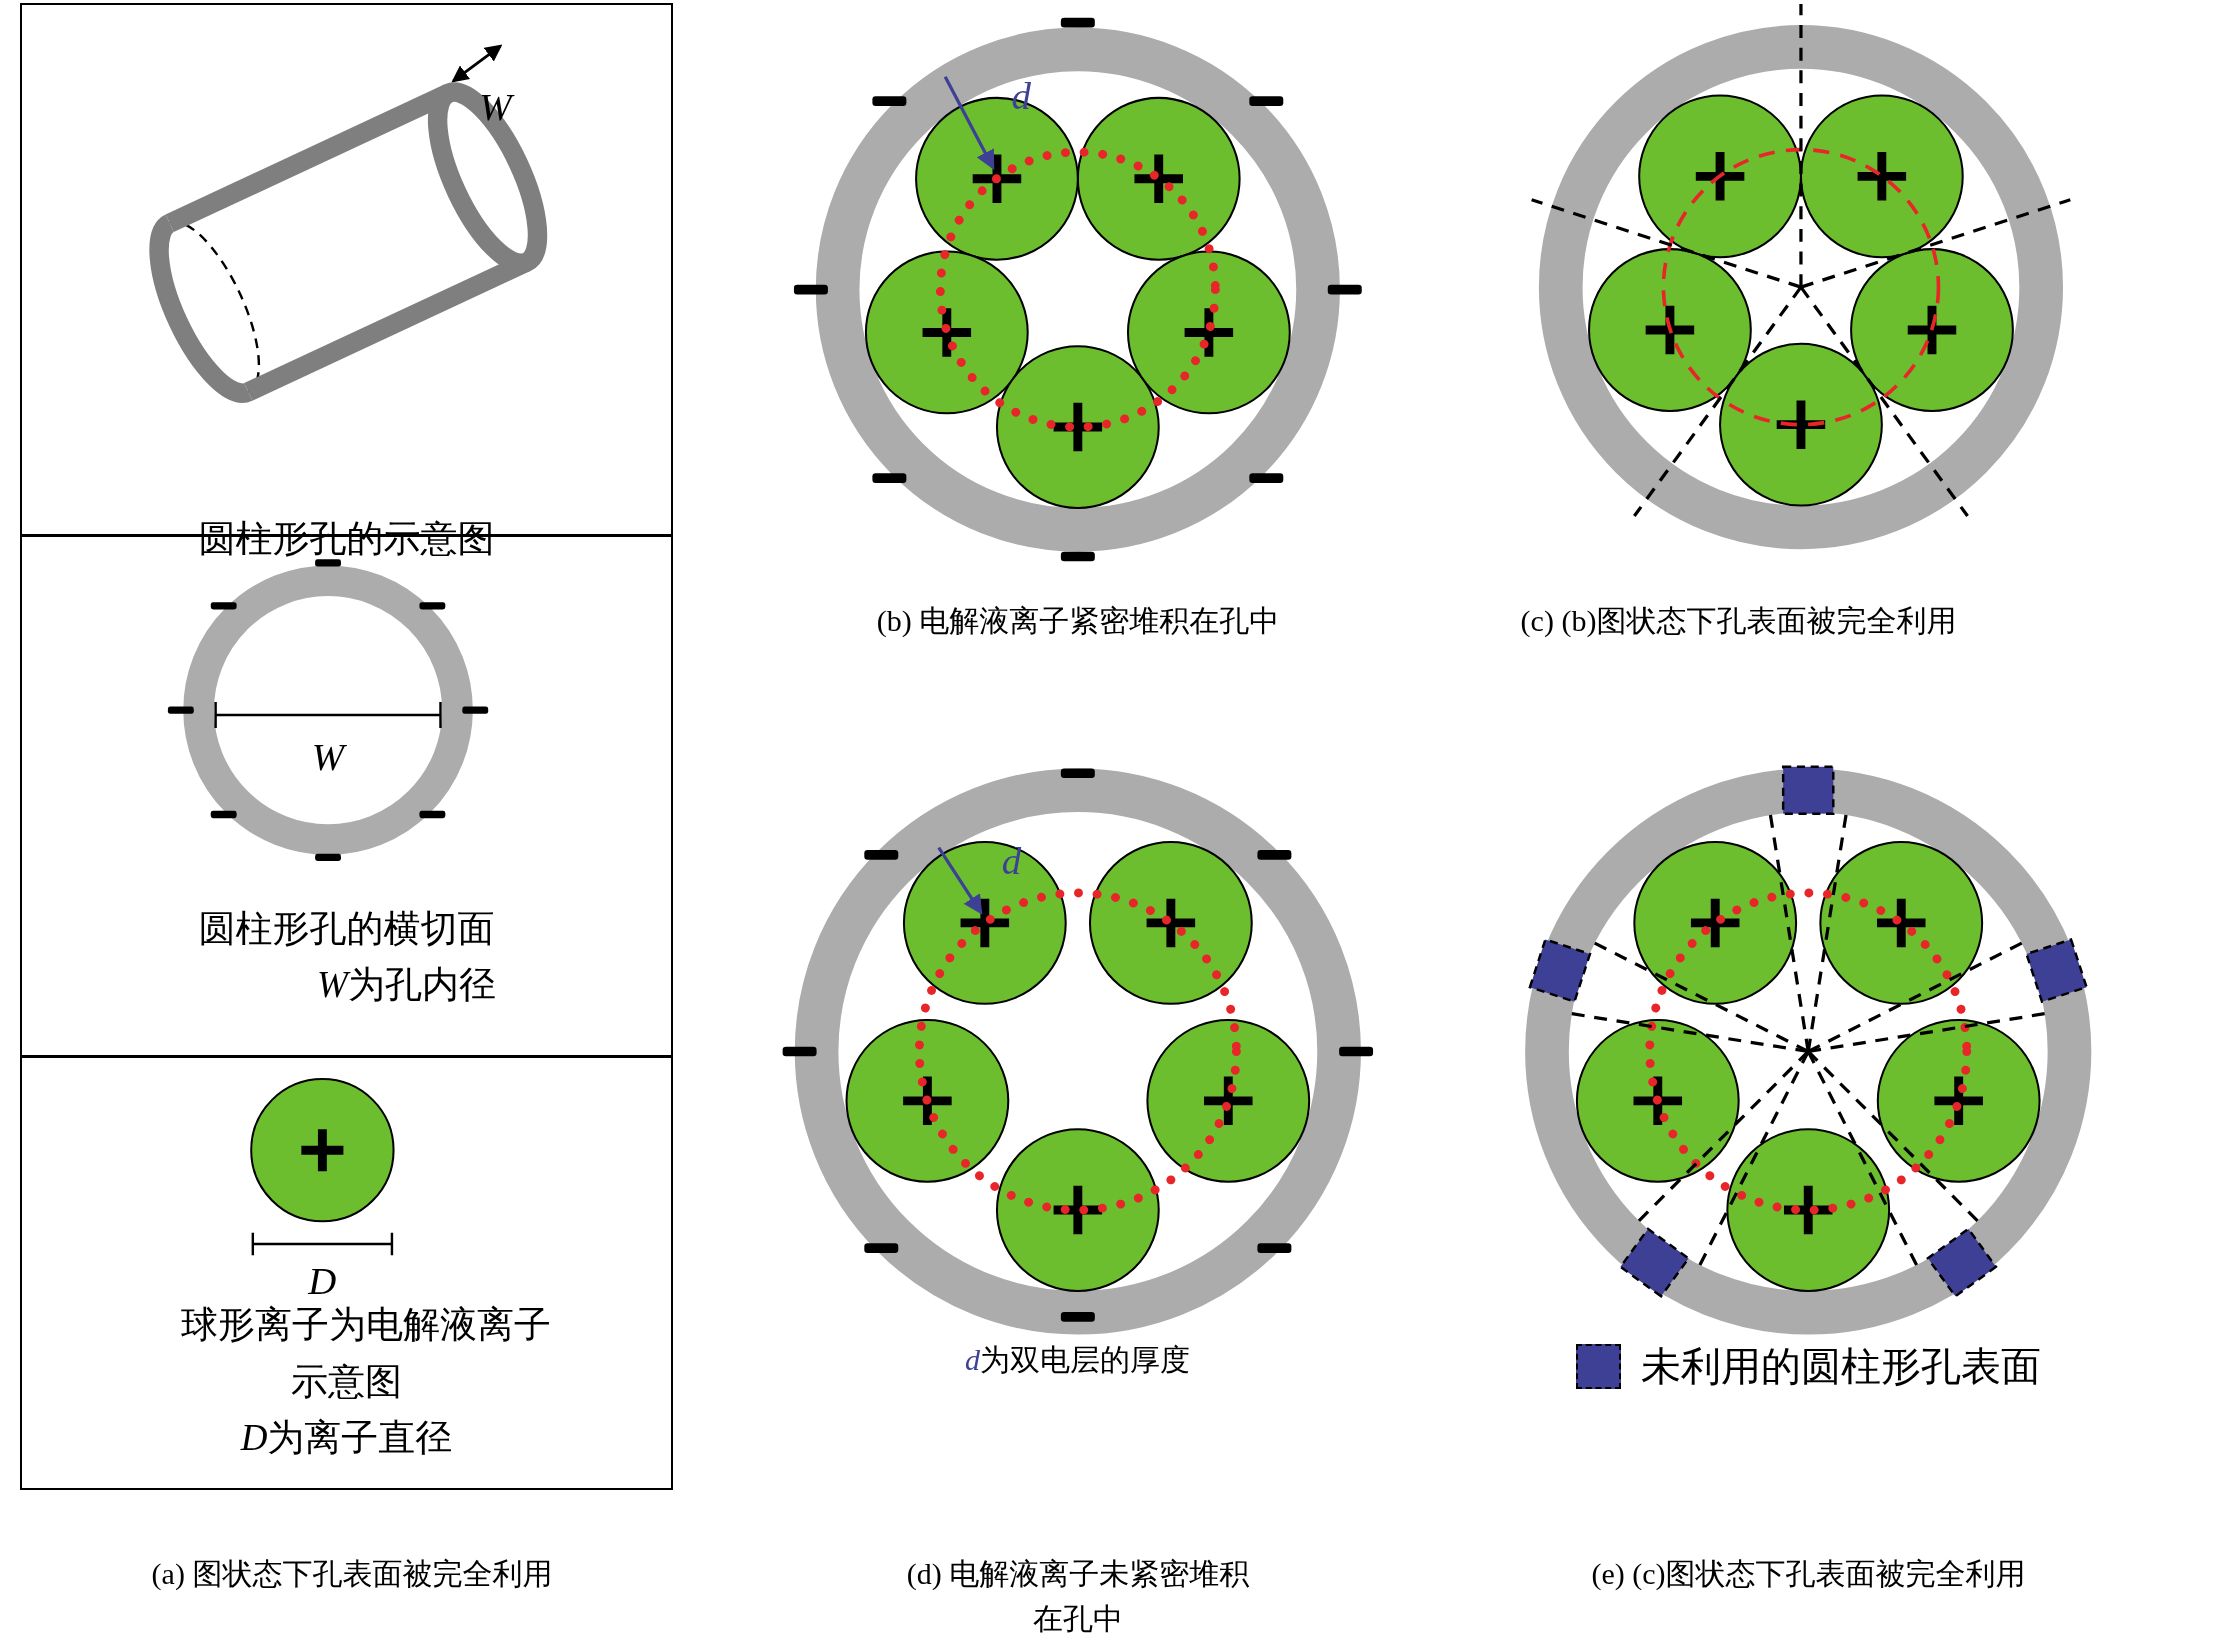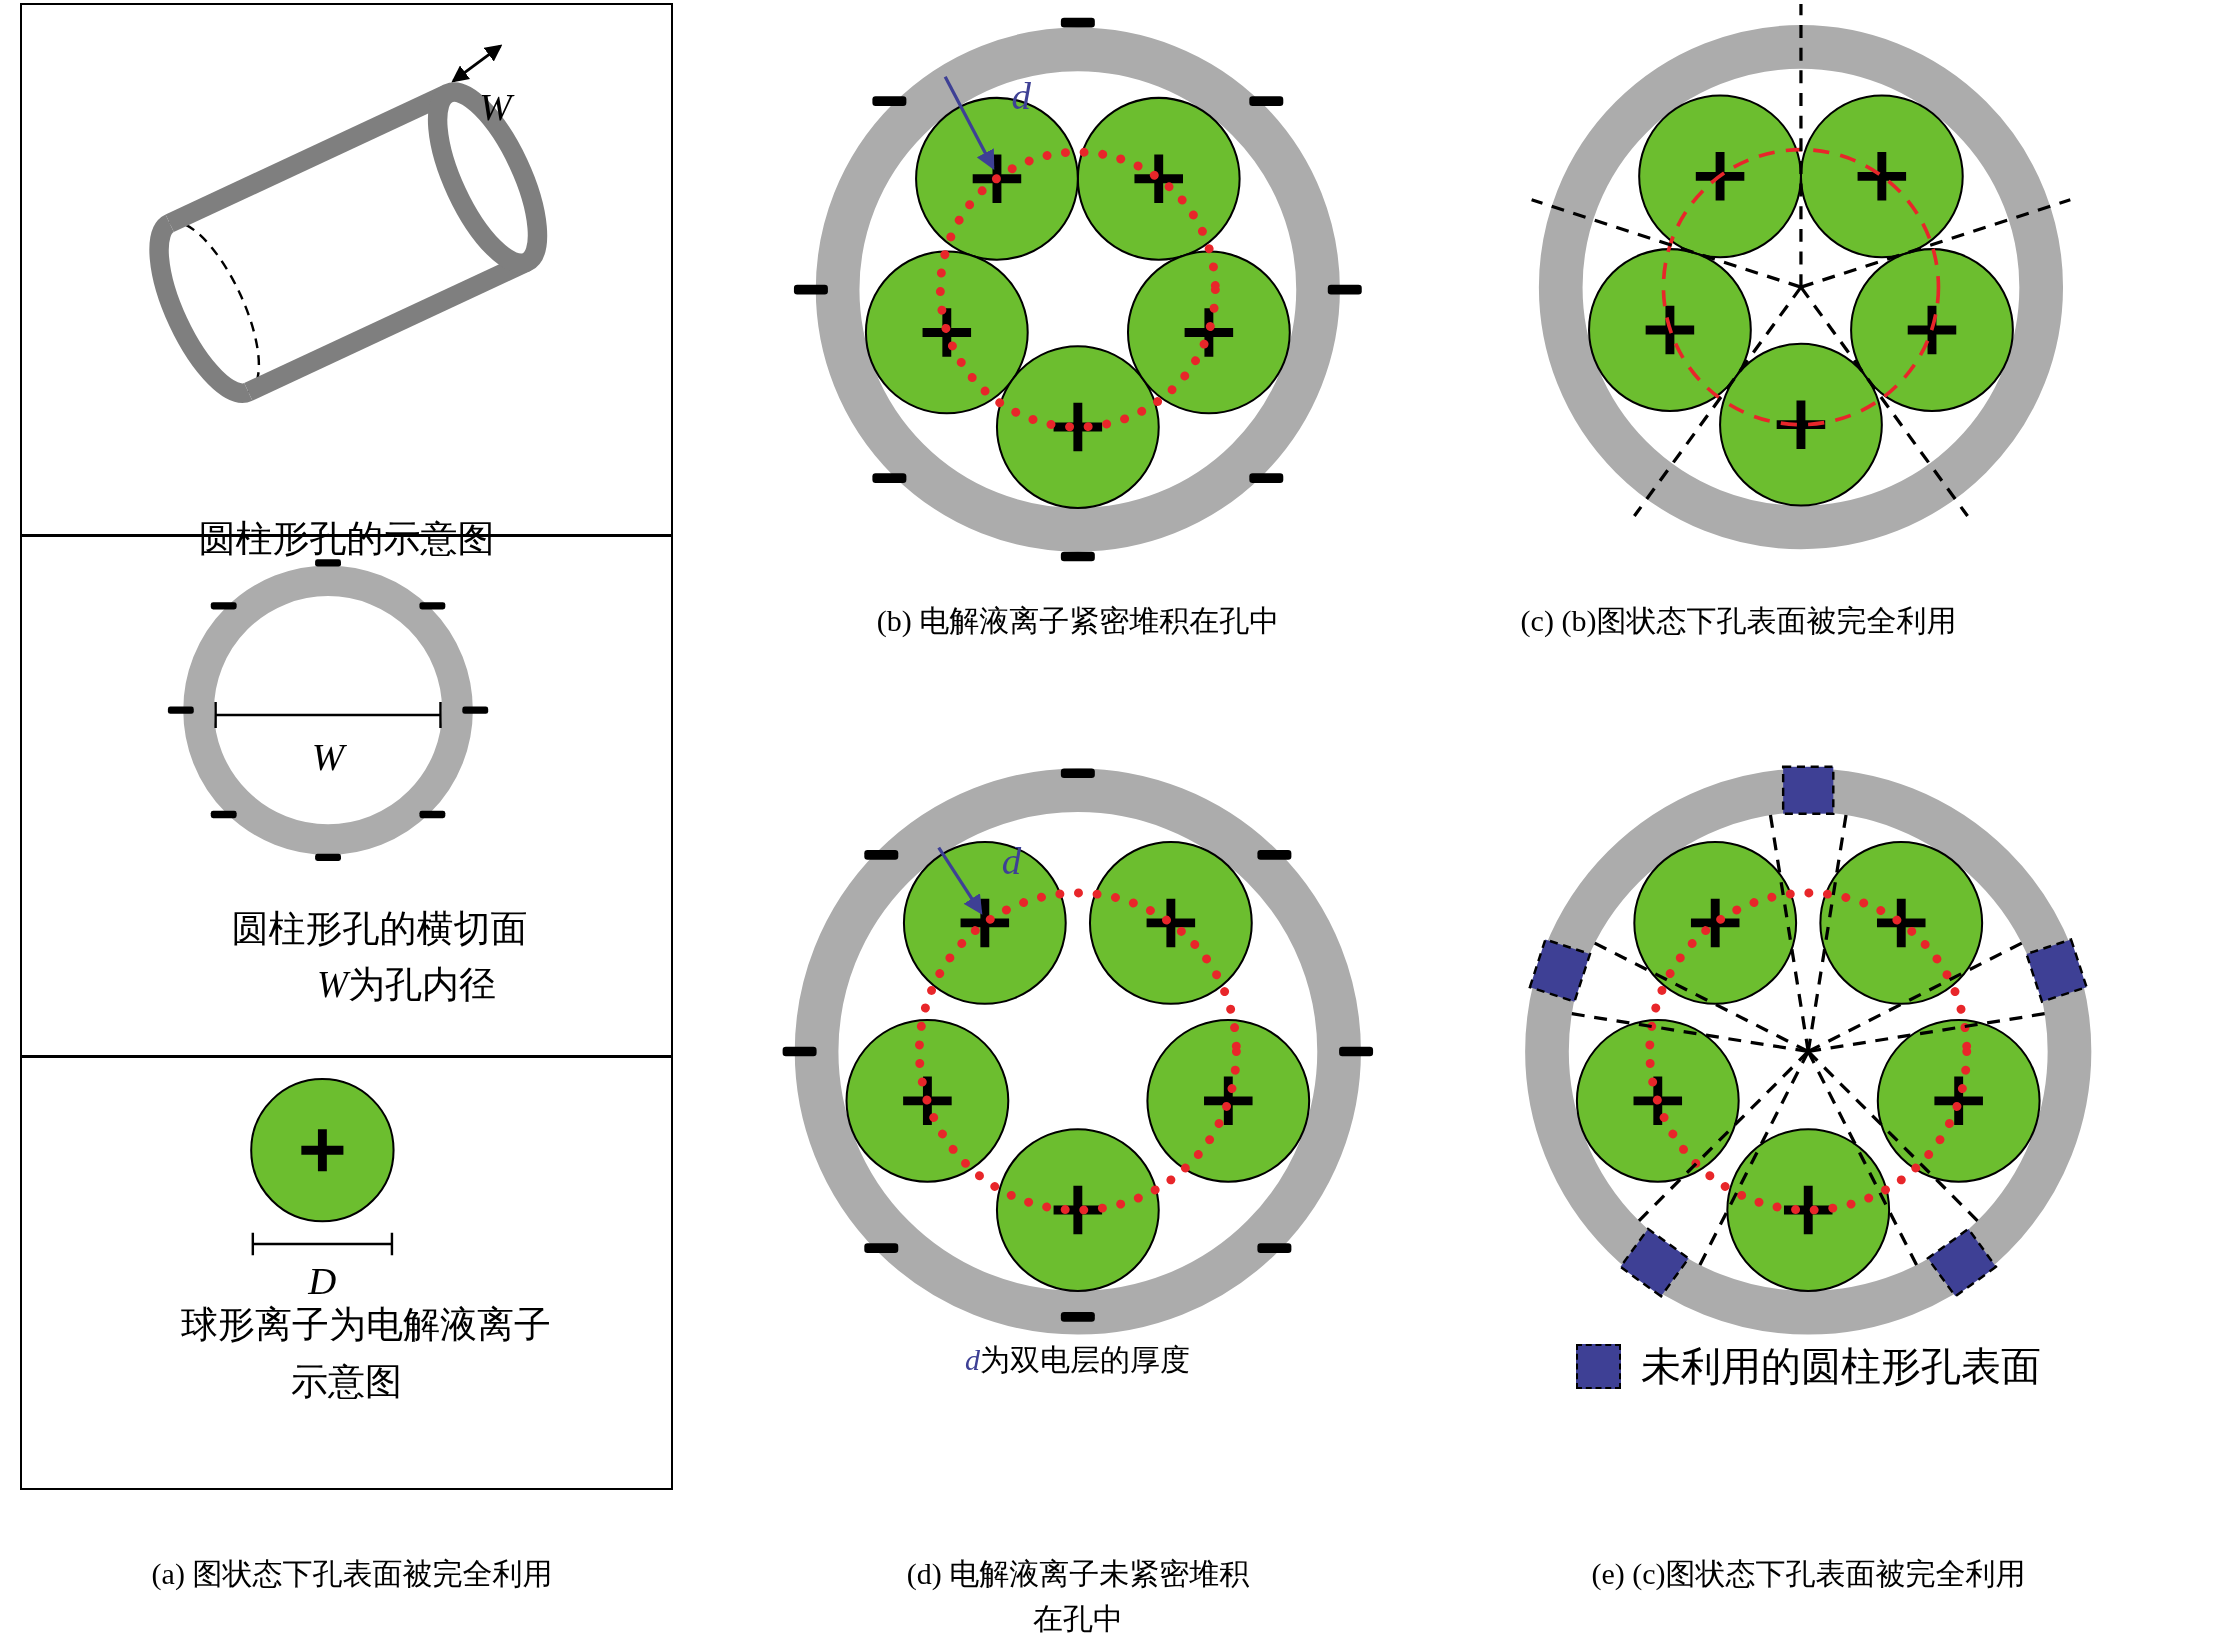--- a/index.html
+++ b/index.html
@@ -179,26 +179,29 @@
       <line class="bdash" x1="2235" y1="1300" x2="2024" y2="1511"></line>
       <line class="bdash" x1="2235" y1="1300" x2="2100" y2="1566"></line>
       <line class="bdash" x1="2235" y1="1300" x2="2370" y2="1566"></line>
       <line class="bdash" x1="2235" y1="1300" x2="2446" y2="1511"></line>
       <line class="bdash" x1="2235" y1="1300" x2="2529" y2="1253"></line>
       <line class="bdash" x1="2235" y1="1300" x2="2501" y2="1165"></line>
     </g>
   </svg>
 
   <div class="cap cap-md" style="left:20px;top:478px;width:653px;margin-top:40px;">圆柱形孔的示意图</div>
-  <div class="cap cap-md" style="left:20px;top:908px;width:653px;padding-left:33px;">圆柱形孔的横切面</div>
+  <div class="cap cap-md" style="left:20px;top:908px;width:653px;">圆柱形孔的横切面</div>
   <div class="cap cap-md" style="left:20px;top:964px;width:773px;">
     <span class="var">W</span><span>为孔内径</span>
   </div>
   <div class="cap cap-md" style="left:20px;top:1304px;width:692px;">球形离子为电解液离子</div>
   <div class="cap cap-md" style="left:20px;top:1361px;width:653px;">示意图</div>
+  <div class="cap cap-md" style="left:20px;top:1417px;width:653px;">
+    <span class="var">D</span><span>为离子直径</span>
+  </div>
   <div class="cap cap-lg" style="left:0px;top:1557px;width:704px;">(a) 图状态下孔表面被完全利用</div>
 
   <div class="cap cap-lg" style="left:714px;top:604px;width:728px;">(b) 电解液离子紧密堆积在孔中</div>
   <div class="cap cap-lg" style="left:1358px;top:604px;width:761px;">(c) (b)图状态下孔表面被完全利用</div>
 
   <div class="cap cap-lg" style="left:835px;top:1343px;width:485px;">
     <span class="var-blue">d</span><span>为双电层的厚度</span>
   </div>
   <div class="cap cap-lg" style="left:714px;top:1557px;width:728px;">(d) 电解液离子未紧密堆积</div>
   <div class="cap cap-lg" style="left:714px;top:1602px;width:728px;">在孔中</div>

